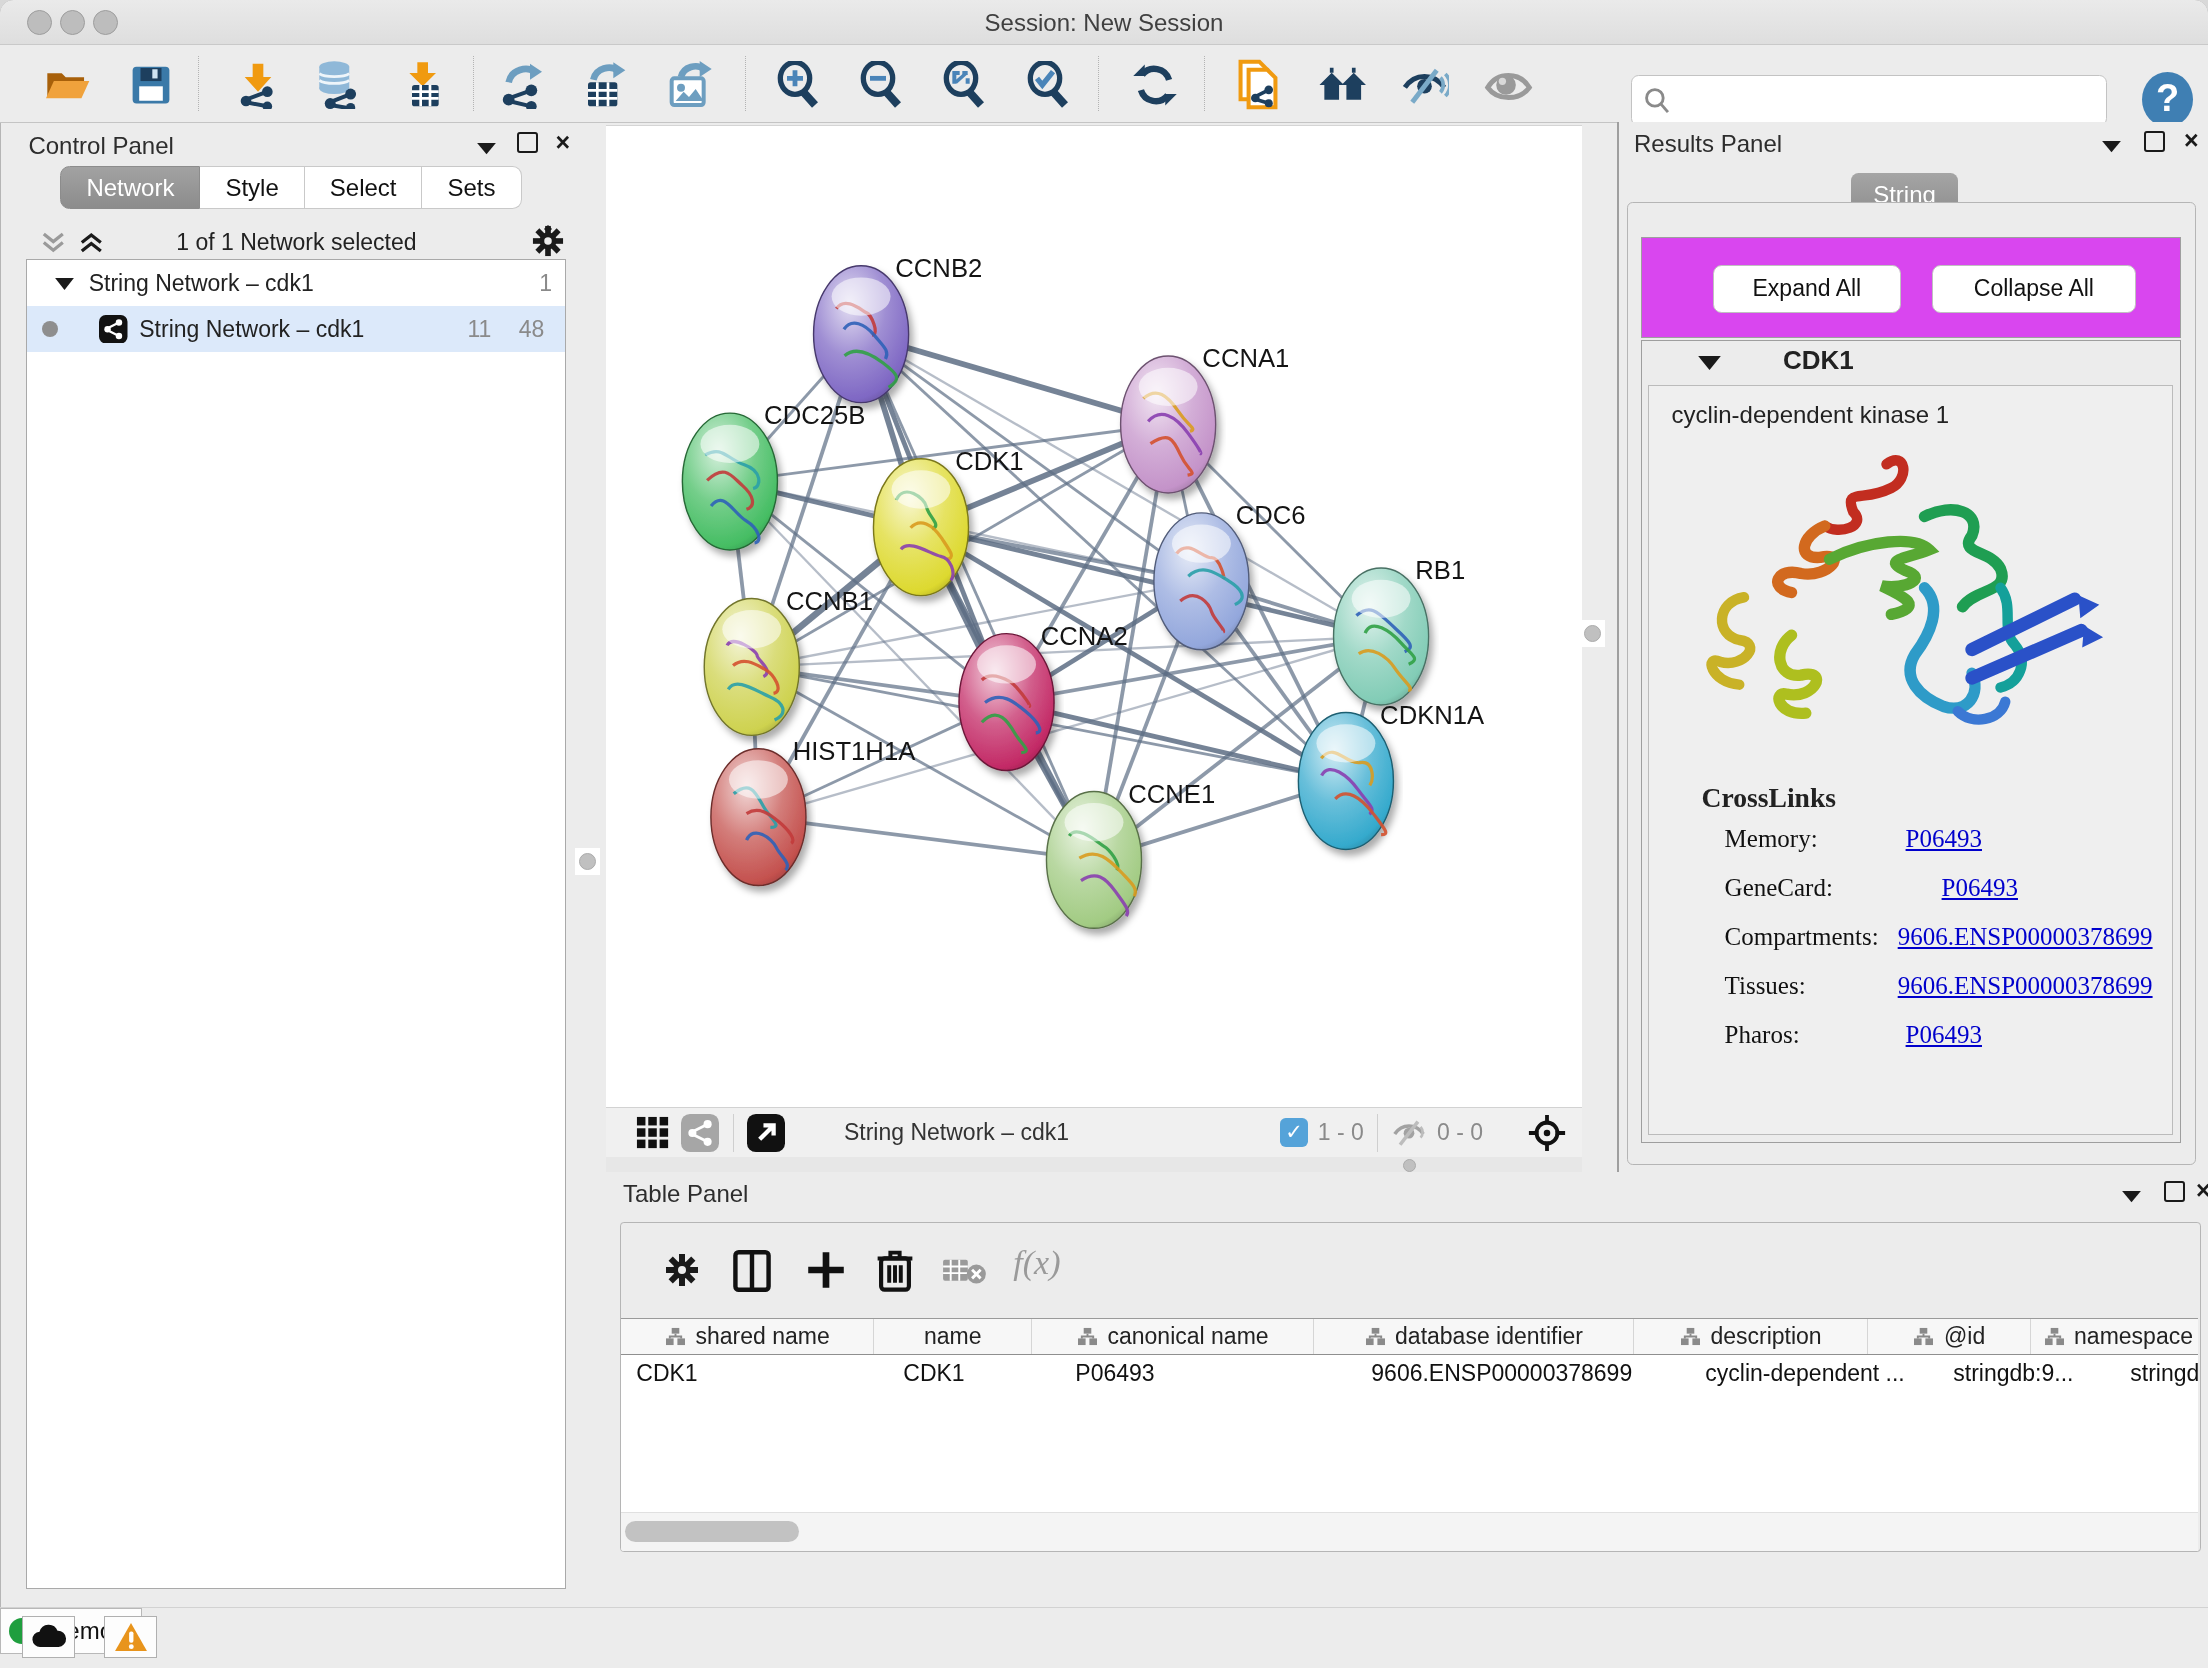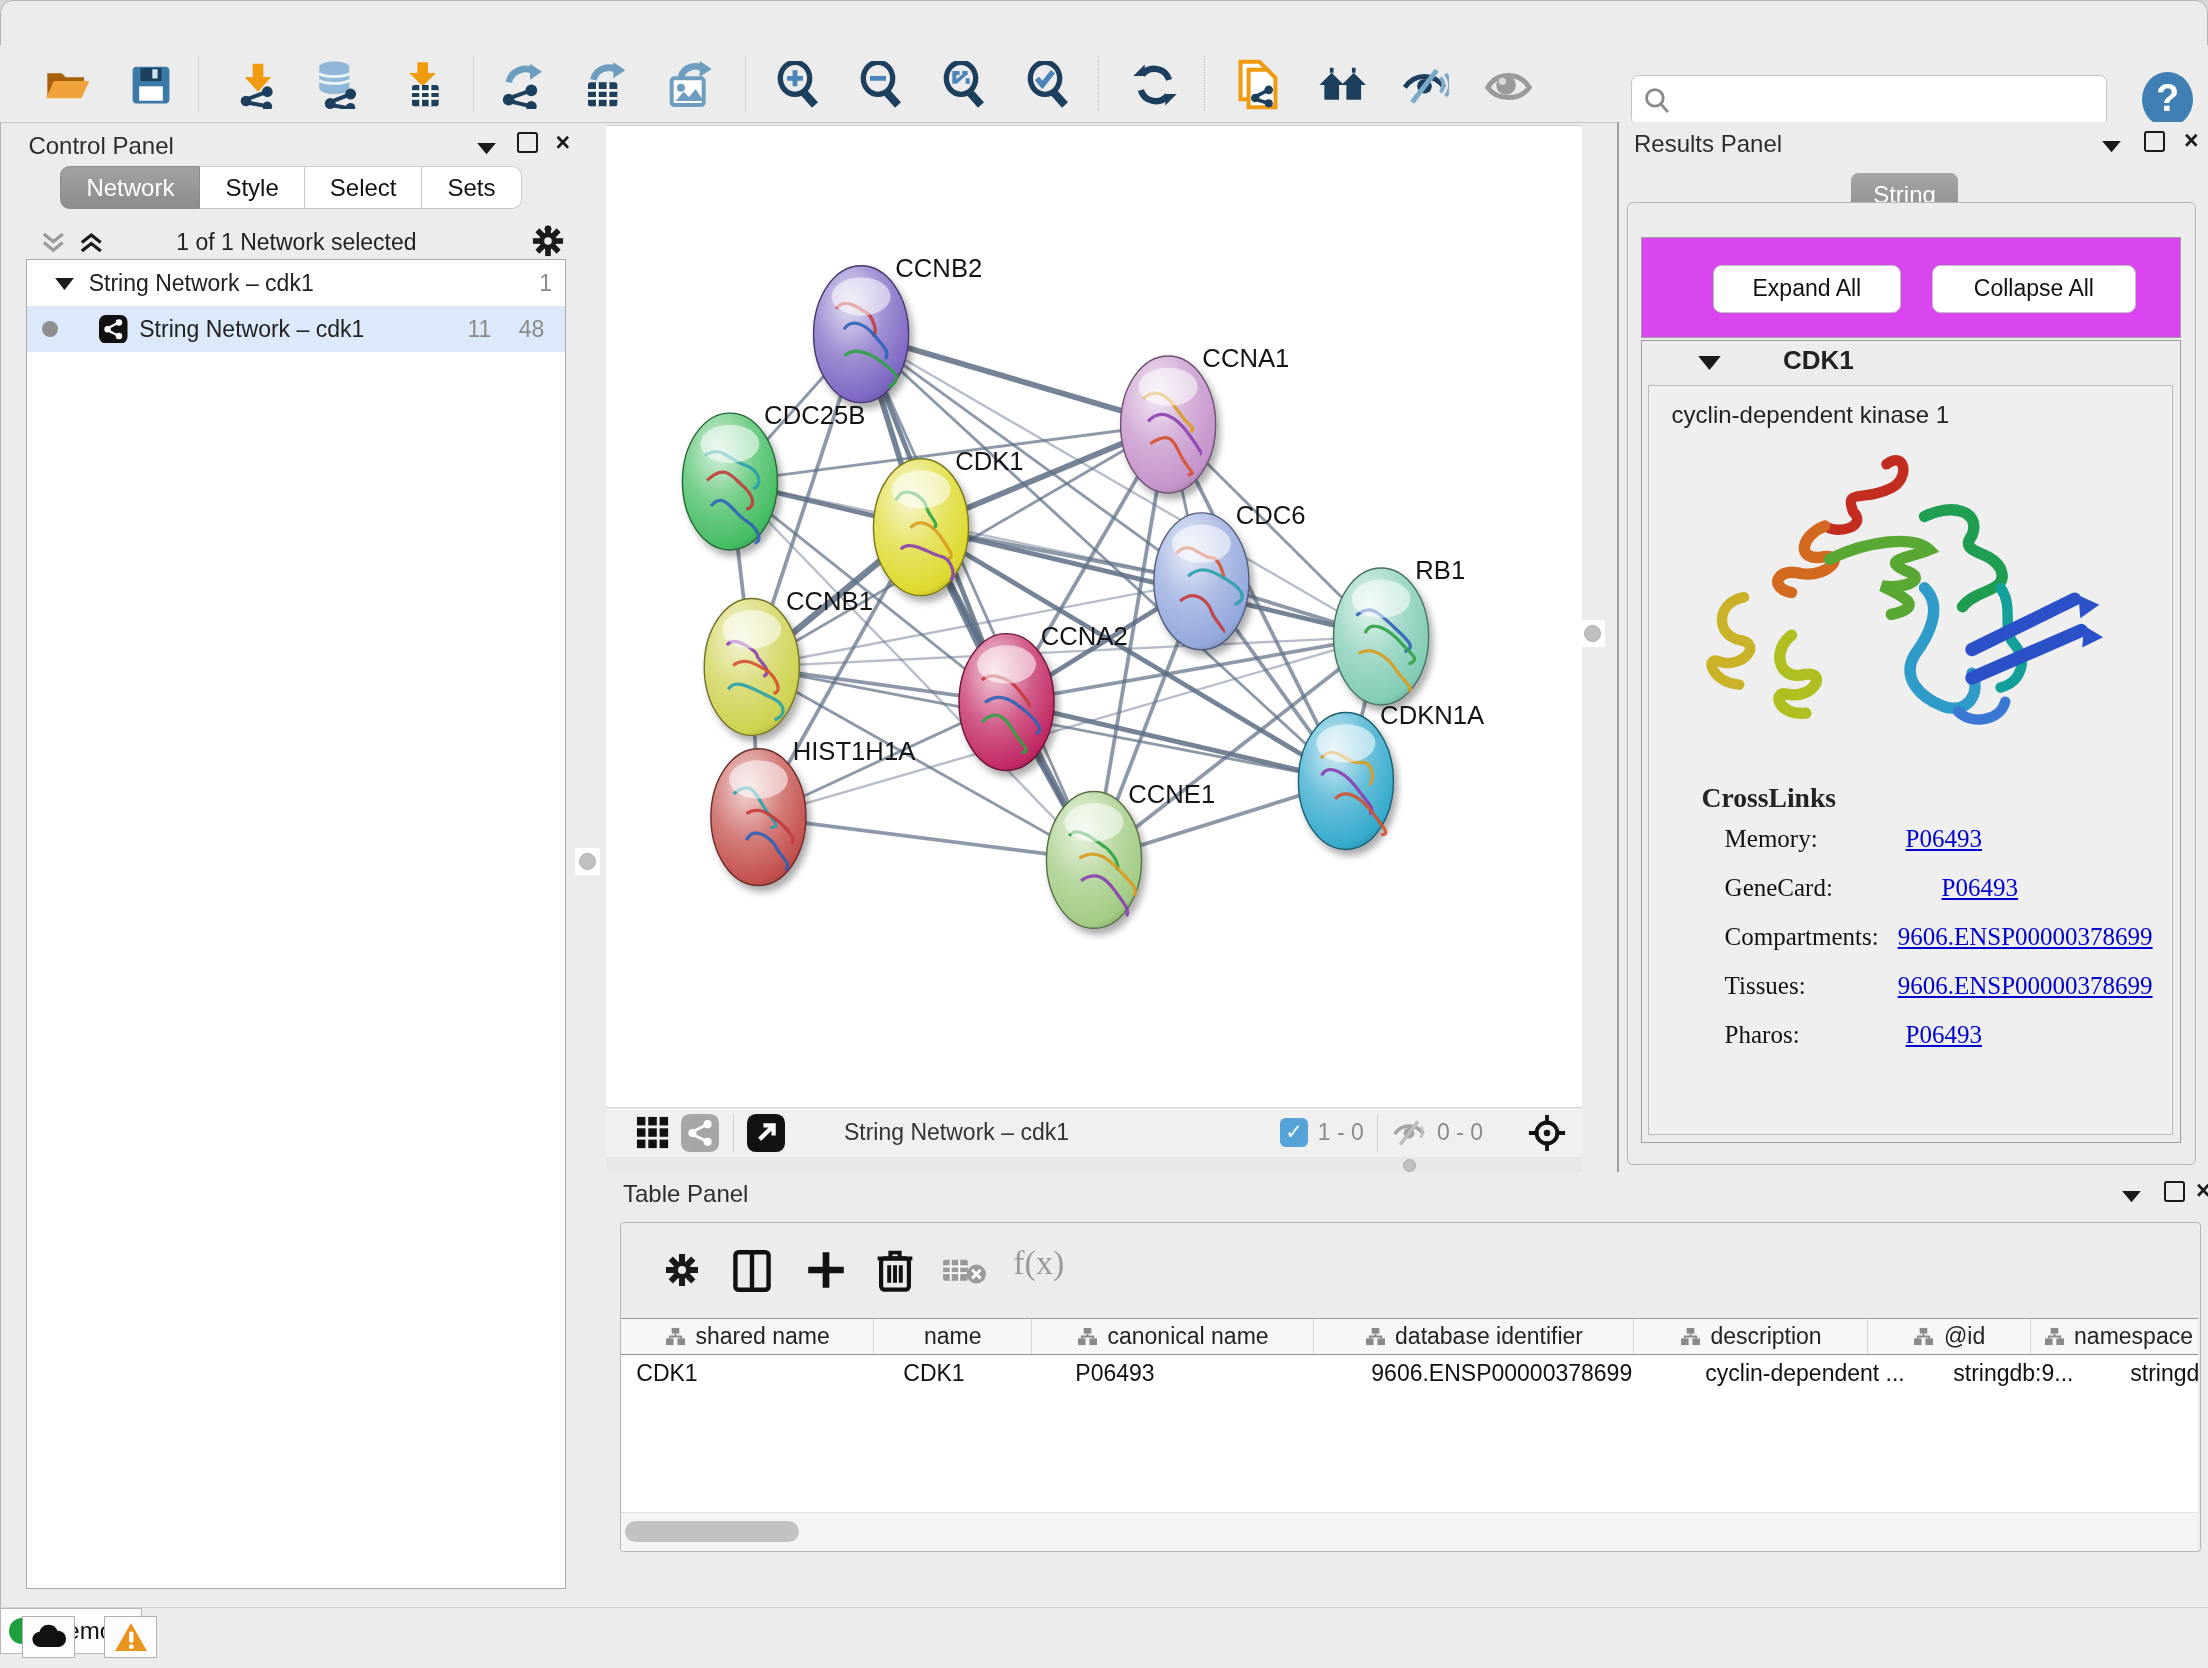--- a/index.html
+++ b/index.html
@@ -77,20 +77,26 @@
     display:flex;align-items:center;justify-content:center;gap:11.4px;font-size:24px;color:#111;}
   .dot-green{width:26px;height:26px;border-radius:50%;}
   svg{display:block;}
   .net-label{font-size:27px;fill:#141414;font-family:"Liberation Sans",sans-serif;}
 </style>
 </head>
 <body>
 
 <div id="window">
 
+  <div id="titlebar" class="abs">
+    <div class="tl abs" style="left:27px"></div>
+    <div class="tl abs" style="left:60px"></div>
+    <div class="tl abs" style="left:93px"></div>
+    <div id="window-title" class="abs">Session: New Session</div>
+  </div>
 
   <div id="toolbar" class="abs">
     <div class="tbi abs" style="left:42px">
       <svg viewBox="0 0 36 32" width="48" height="42">
           <path d="M3 26V7h11l3 3h14v4H8z" fill="#a8600a"></path>
           <path d="M2 26L8 13h27l-6 13z" fill="#f0a23c"></path>
         </svg>
     </div>
     <div class="tbi abs" style="left:126px">
       <svg viewBox="0 0 32 32" width="42" height="42">
@@ -667,21 +673,21 @@
       <svg class="abs" style="left:255px;top:25px" width="38" height="44" viewBox="0 0 32 38">
           <rect x="4" y="9" width="24" height="27" rx="3" fill="none" stroke="#111" stroke-width="3.6"></rect>
           <path d="M1 9h30M12 9V4h8v5M11 15v15M16 15v15M21 15v15" stroke="#111" stroke-width="3.4" fill="none"></path>
         </svg>
       <svg class="abs" style="left:321px;top:34px" width="44" height="28.5" viewBox="0 0 46 30">
           <rect x="1" y="3" width="26" height="22" rx="2" fill="#9a9a9a"></rect>
           <path d="M1 10h26M1 17h26M9 3v22M18 3v22" stroke="#fff" stroke-width="2"></path>
           <circle cx="36" cy="18" r="10" fill="#9a9a9a"></circle>
           <path d="M31.5 13.5l9 9M40.5 13.5l-9 9" stroke="#fff" stroke-width="3"></path>
         </svg>
-      <span class="serif abs" style="left:392px;top:21px;font-size:34px;color:#9a9a9a">f(x)</span>
+      <span class="serif abs" style="left:392px;top:21px;font-size:34px;font-style:italic;color:#9a9a9a">f(x)</span>
 
       <div id="tp-table" class="abs">
         <div class="hdr-row" id="tp-headers">
             <div class="hdr-cell" style="width: 252px; flex: 0 0 252px;">
               <span>
                 <svg width="21" height="19" viewBox="0 0 22 20">
                   <rect x="7" y="1" width="8" height="6" fill="#8a8a8a"></rect>
                   <rect x="1" y="12" width="8" height="7" fill="#8a8a8a"></rect>
                   <rect x="13" y="12" width="8" height="7" fill="#8a8a8a"></rect>
                   <path d="M11 7v3M5 12v-2h12v2" stroke="#8a8a8a" stroke-width="2" fill="none"></path>

